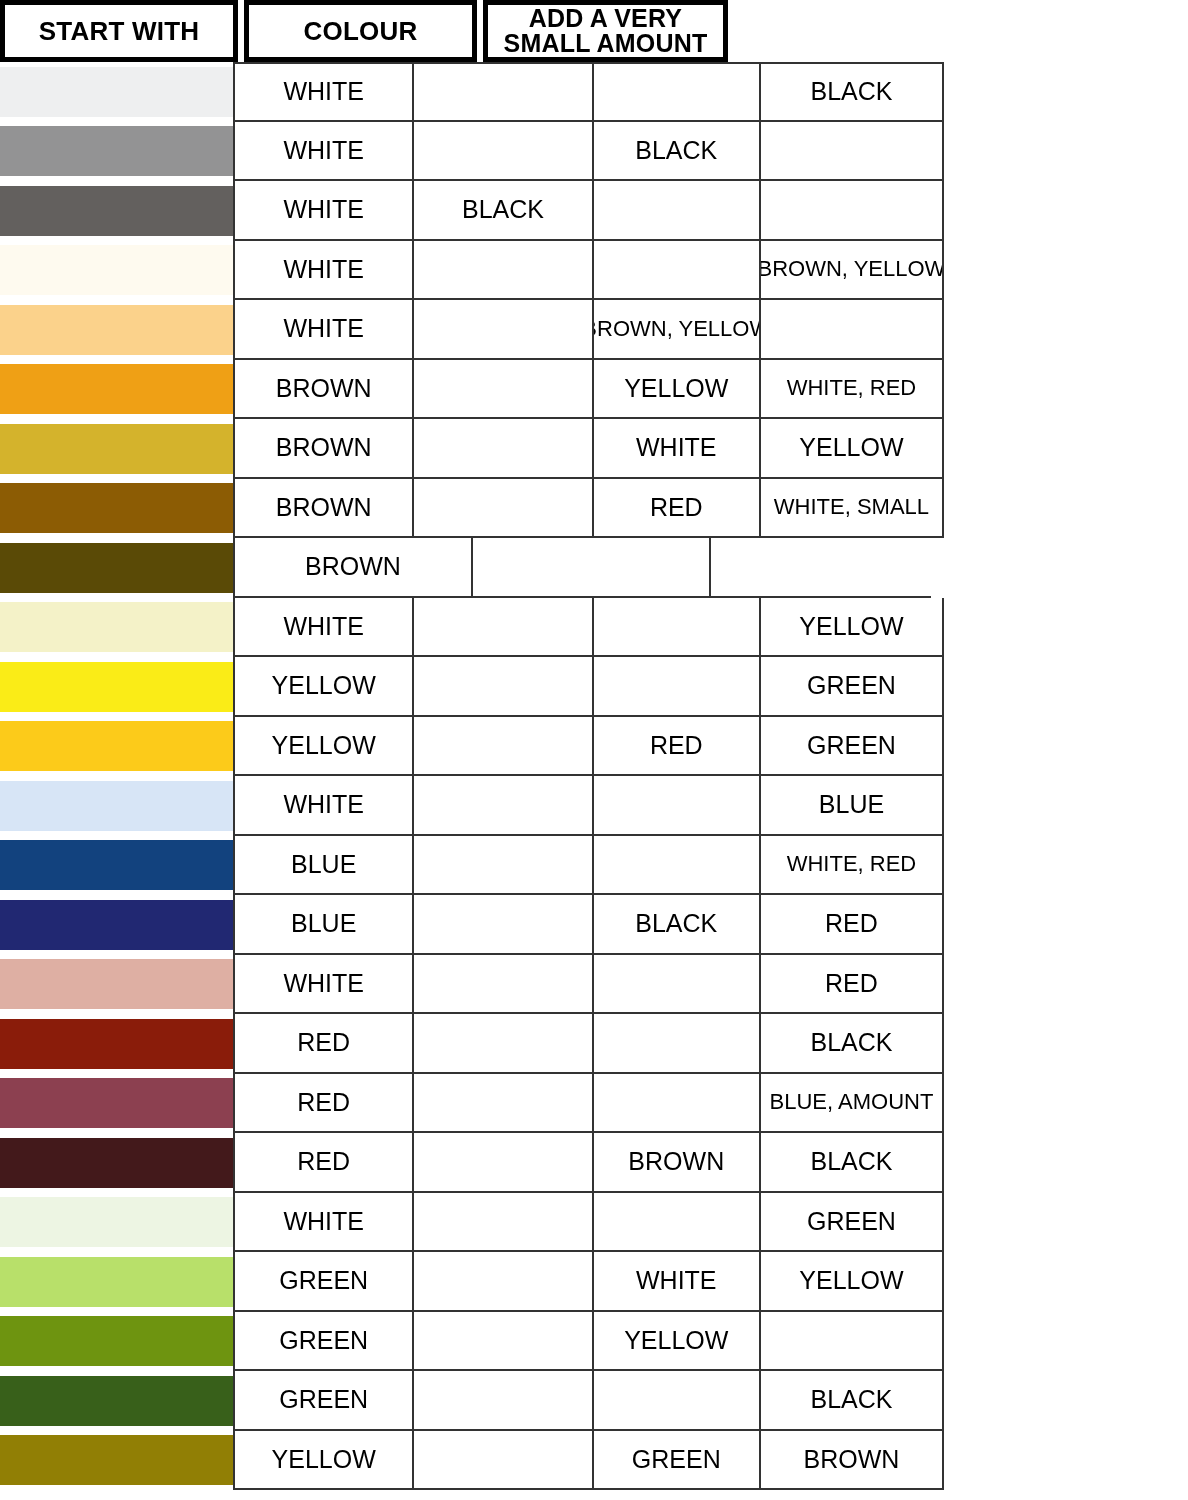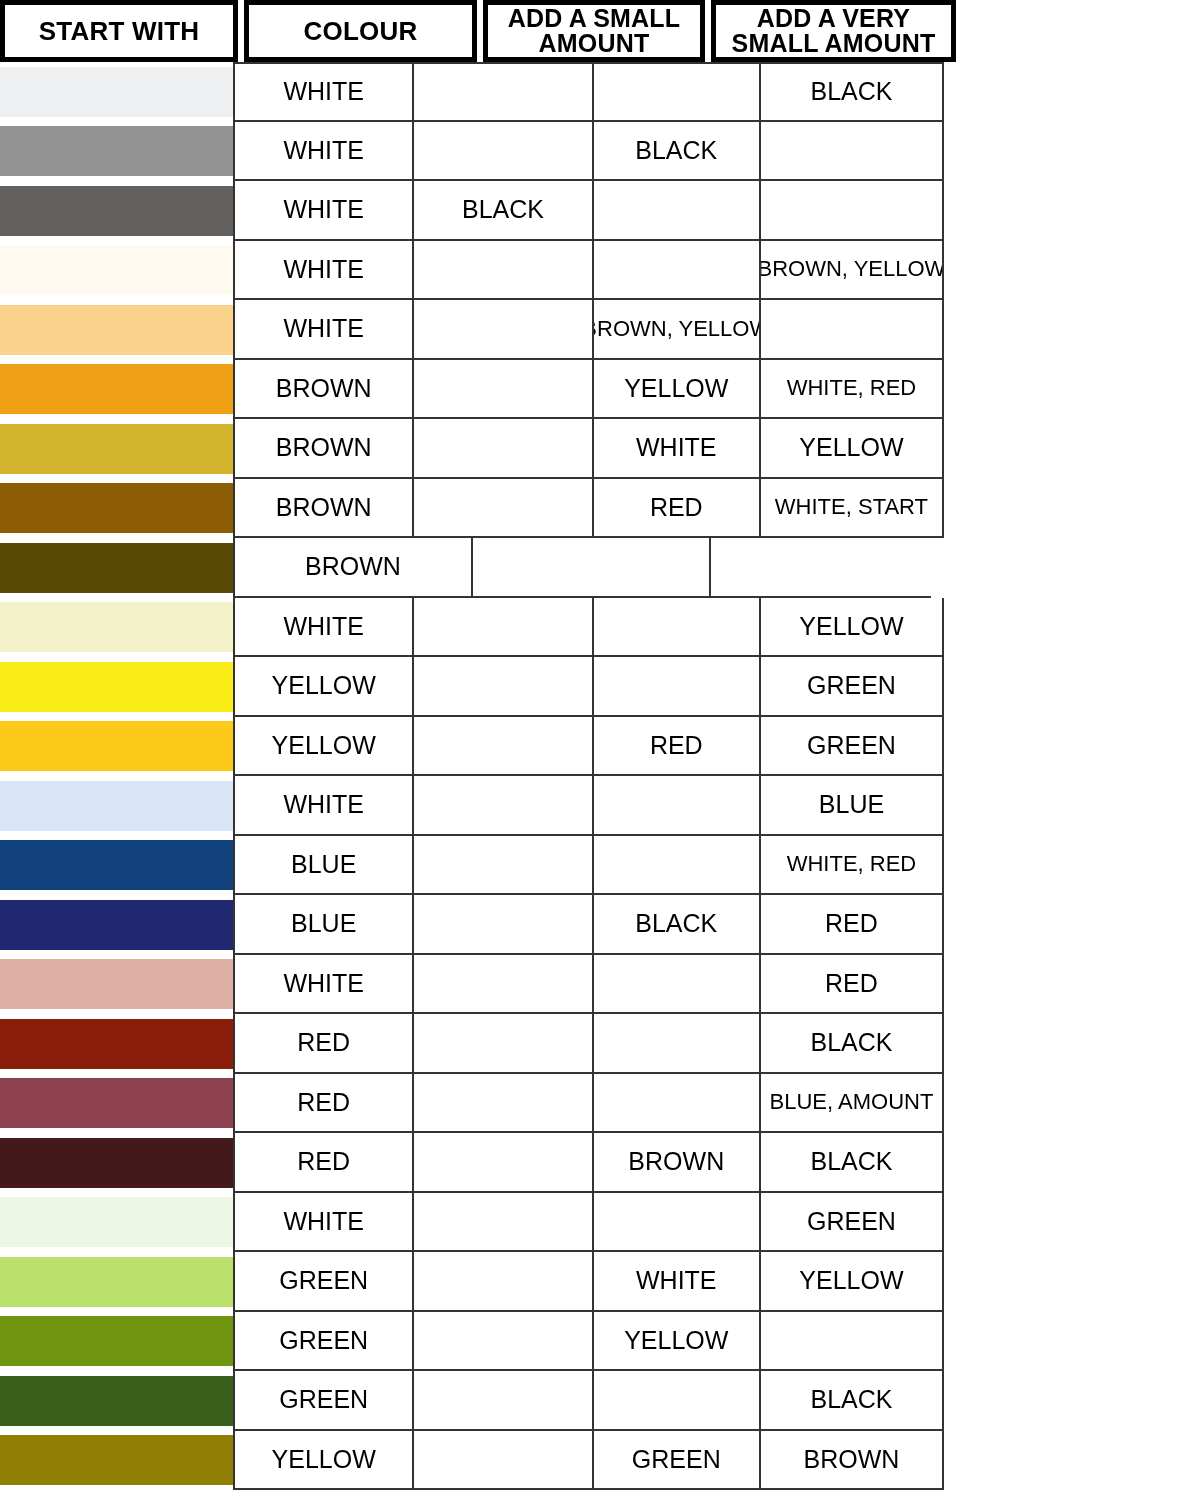--- a/index.html
+++ b/index.html
@@ -108,22 +108,20 @@
   }
 </style>
 </head>
 <body>
 
 <div class="chart">
 
   <div class="header-row">
     <div class="hcell col-start">START WITH</div>
     <div class="hcell col-colour">COLOUR</div>
-    <div class="hcell col-small">ADD A SMALL
-AMOUNT</div>
     <div class="hcell col-vsmall">ADD A VERY
 SMALL AMOUNT</div>
   </div>
 
   <div class="body-rows" id="body-rows">
       <div class="trow">
         <div class="swatch-cell">
           <div class="swatch" style="background: rgb(238, 239, 240);"></div>
         </div>
         <div class="tcell" style="width: 238px;">WHITE</div>
@@ -185,21 +183,21 @@
         <div class="tcell" style="width: 222px;">WHITE</div>
         <div class="tcell last" style="width: 245px;">YELLOW</div>
       </div>
       <div class="trow">
         <div class="swatch-cell">
           <div class="swatch" style="background: rgb(140, 92, 4);"></div>
         </div>
         <div class="tcell" style="width: 238px;">BROWN</div>
         <div class="tcell" style="width: 238px;"></div>
         <div class="tcell" style="width: 222px;">RED</div>
-        <div class="tcell last small-txt" style="width: 245px;">WHITE, START</div>
+        <div class="tcell last small-txt" style="width: 245px;">WHITE, SMALL</div>
       </div>
       <div class="trow">
         <div class="swatch-cell">
           <div class="swatch" style="background: rgb(90, 74, 6);"></div>
         </div>
         <div class="tcell" style="width: 238px;">BROWN</div>
         <div class="tcell" style="width: 238px;"></div>
         <div class="tcell" style="width: 222px;"></div>
       </div>
       <div class="trow">

